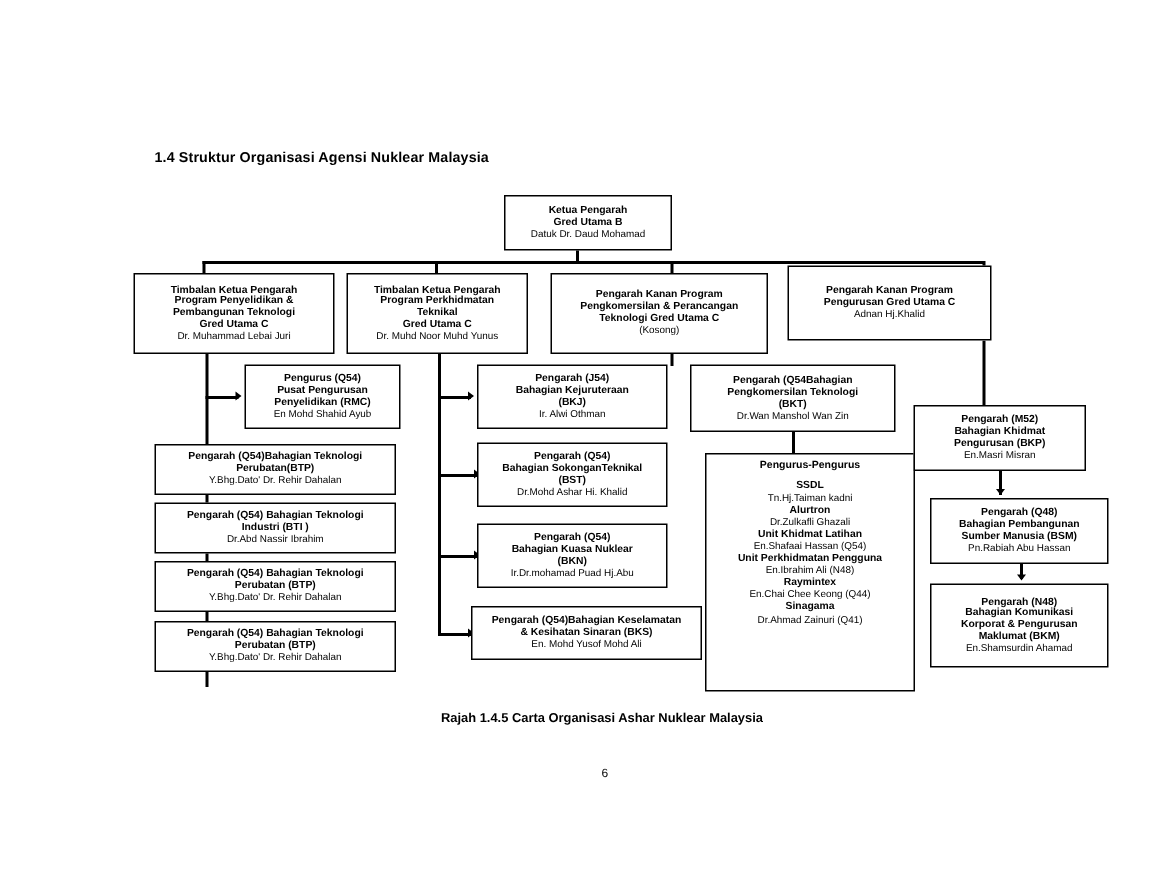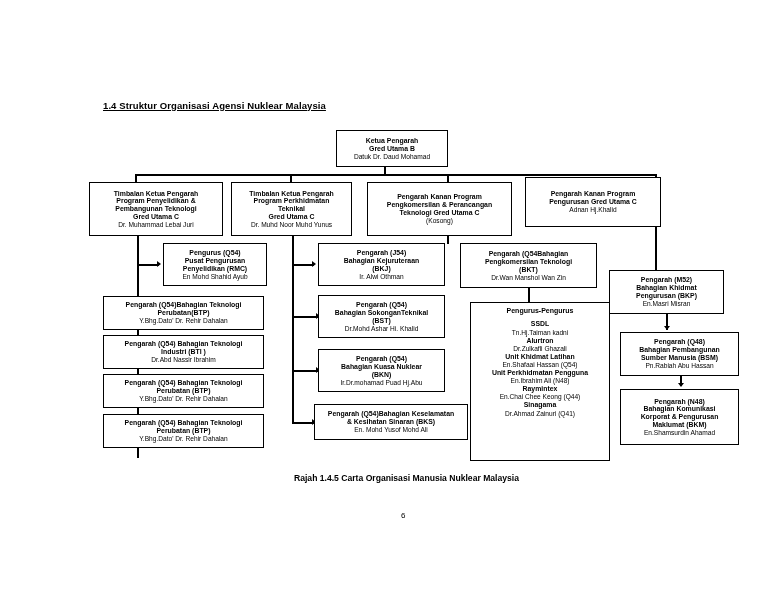--- a/index.html
+++ b/index.html
@@ -12,21 +12,20 @@
   }
   #page{position:relative;width:768px;height:593px;}
 
   
   .section-title{
     position:absolute;
     left:103px;top:100px;
     font-size:9.5px;font-weight:bold;
     letter-spacing:.1px;
     white-space:nowrap;
-    text-decoration:underline;
   }
   .fig-caption{
     position:absolute;
     left:294px;top:473px;
     font-size:8.6px;font-weight:bold;
     white-space:nowrap;
   }
   .page-num{
     position:absolute;
     left:401px;top:511px;
@@ -270,16 +269,16 @@
   <div class="ln v" style="left:680px;top:376px;height:10px;"></div>
   <div class="arrow-d" style="left:677.5px;top:383px;"></div>
   <div class="box" style="left:620px;top:389px;width:119px;height:56px;">
     <span class="t">Pengarah (N48)</span>
     <span class="t">Bahagian Komunikasi</span>
     <span class="t">Korporat &amp; Pengurusan</span>
     <span class="t">Maklumat (BKM)</span>
     <span class="n">En.Shamsurdin Ahamad</span>
   </div>
 
-  <div class="fig-caption">Rajah 1.4.5  Carta Organisasi Manusia Nuklear Malaysia</div>
+  <div class="fig-caption">Rajah 1.4.5  Carta Organisasi Ashar Nuklear Malaysia</div>
   <div class="page-num">6</div>
 
 </div>
 
 </body></html>

